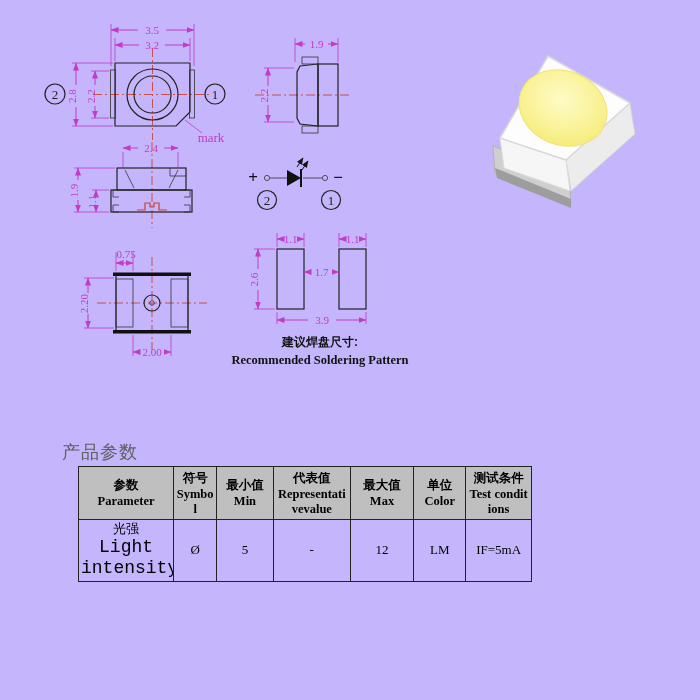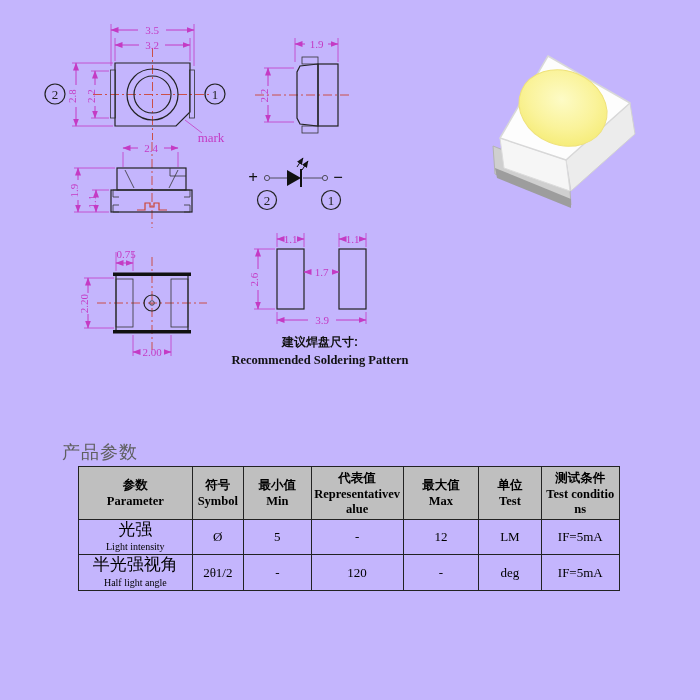--- a/index.html
+++ b/index.html
@@ -20,30 +20,30 @@
   .sign{fill:#111;font-family:"Liberation Serif",serif;font-size:17px;font-weight:bold;text-anchor:middle;}
   .capcn{fill:#111;font-family:"Liberation Sans",sans-serif;font-size:12px;font-weight:bold;text-anchor:middle;}
   .capen{fill:#111;font-family:"Liberation Serif",serif;font-size:12.5px;font-weight:bold;text-anchor:middle;}
 
   
   .photo{position:absolute;left:443px;top:18px;}
 
   
   .tbl-title{position:absolute;left:62px;top:440px;font-family:Liberation Mono, monospace;
              font-size:18px;color:#5f5f5f;letter-spacing:1px;}
-  table.params{position:absolute;left:78px;top:466px;width:542px;border-collapse:collapse;
+  table.params{position:absolute;left:78px;top:466px;width:454px;border-collapse:collapse;
                table-layout:fixed;}
   table.params th,table.params td{border:1px solid #222;text-align:center;vertical-align:middle;
                padding:1px 2px;overflow:hidden;}
   table.params thead th{background:#bfbfbf;height:50px;}
   table.params tbody tr{height:33px;}
   .hcn{font-family:"Liberation Sans",sans-serif;font-weight:bold;font-size:12.5px;color:#000;}
   .hen{font-family:"Liberation Serif",serif;font-weight:bold;font-size:12.5px;color:#000;word-break:break-all;line-height:1.15;}
-  .pcn{font-family:Liberation Mono, monospace;font-size:17px;color:#000;line-height:1.2;}
-  .pen{font-family:Liberation Serif, serif;font-size:10px;color:#000;line-height:1.2;}
+  .pcn{font-family:Liberation Serif, serif;font-size:13px;color:#000;line-height:1.2;}
+  .pen{font-family:Liberation Mono, monospace;font-size:18px;color:#000;line-height:1.2;}
   .val{font-family:"Liberation Serif",serif;font-size:13px;color:#000;}
 </style>
 </head>
 <body>
 
 <div class="page">
 
   <svg class="drawings" width="440" height="400" viewBox="0 0 440 400" xmlns="http://www.w3.org/2000/svg">
     <defs>
       <marker id="am" markerWidth="10" markerHeight="8" refX="7.5" refY="3" orient="auto-start-reverse" markerUnits="userSpaceOnUse">
@@ -281,48 +281,36 @@
         <th>
           <div class="hcn">代表值</div>
           <div class="hen">Representativevalue</div>
         </th>
         <th>
           <div class="hcn">最大值</div>
           <div class="hen">Max</div>
         </th>
         <th>
           <div class="hcn">单位</div>
-          <div class="hen">Test</div>
+          <div class="hen">Color</div>
         </th>
         <th>
           <div class="hcn">测试条件</div>
           <div class="hen">Test conditions</div>
         </th>
       </tr>
     </thead>
     <tbody>
       <tr>
         <td>
           <div class="pcn">光强</div>
           <div class="pen">Light intensity</div>
         </td>
         <td class="val">Ø</td>
         <td class="val">5</td>
         <td class="val">-</td>
         <td class="val">12</td>
         <td class="val">LM</td>
         <td class="val">IF=5mA</td>
       </tr>
-      <tr>
-        <td>
-          <div class="pcn">半光强视角</div>
-          <div class="pen">Half light angle</div>
-        </td>
-        <td class="val">2θ1/2</td>
-        <td class="val">-</td>
-        <td class="val">120</td>
-        <td class="val">-</td>
-        <td class="val">deg</td>
-        <td class="val">IF=5mA</td>
-      </tr>
     </tbody>
   </table>
 </div>
 
 </body></html>

